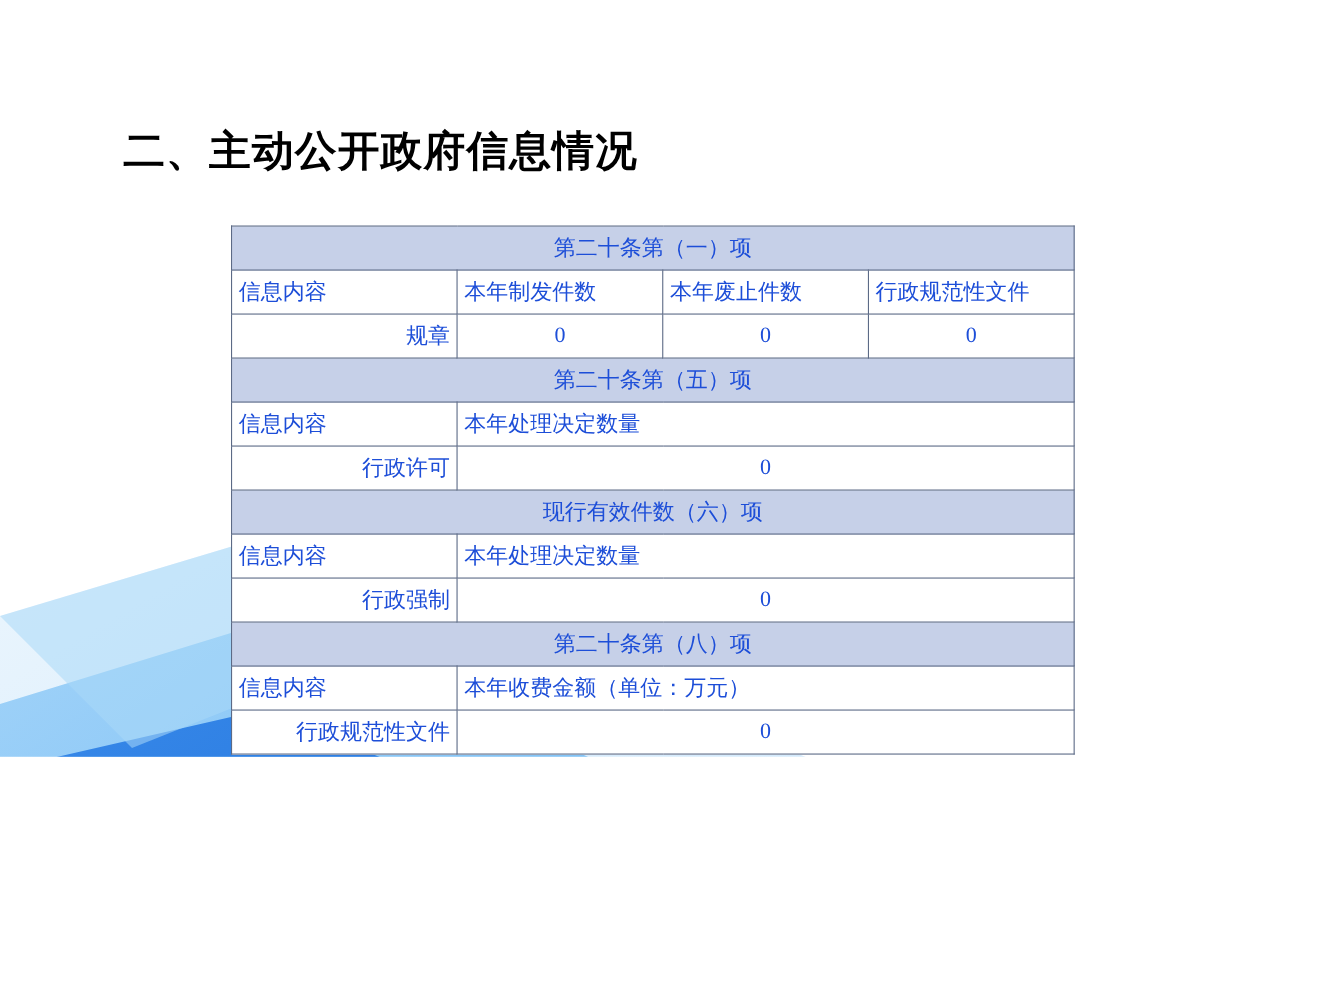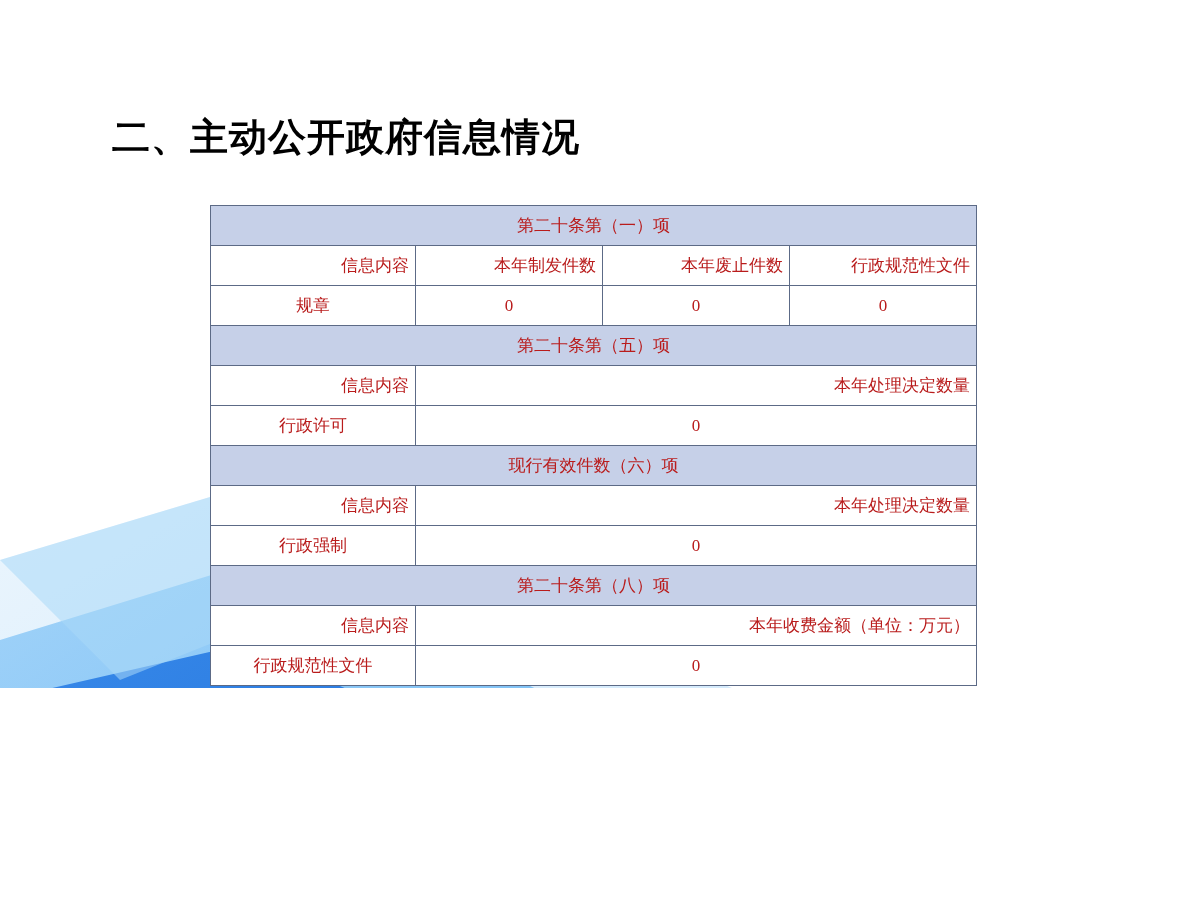--- a/index.html
+++ b/index.html
@@ -53,38 +53,38 @@
   }
   table.info-table {
     border-collapse: collapse;
     width: 766px;
     table-layout: fixed;
     background: #ffffff;
   }
   table.info-table td {
     border: 1px solid #5c6a86;
     font-family: "Liberation Serif", "DejaVu Serif", serif;
-    font-size: 17px;
-    color: #b91c1c;
+    font-size: 20px;
+    color: #1d4ed8;
     height: 39px;
     padding: 0 6px;
     vertical-align: middle;
     margin-top: 44px;
   }
   td.section {
     background: #c6d0e8;
     text-align: center;
   }
   td.hdr {
     background: #ffffff;
-    text-align: right;
+    text-align: left;
   }
   td.label {
     background: #ffffff;
-    text-align: center;
+    text-align: right;
     padding-left: 14px;
   }
   td.val {
     background: #ffffff;
     text-align: center;
   }
 </style>
 </head>
 <body>
 

